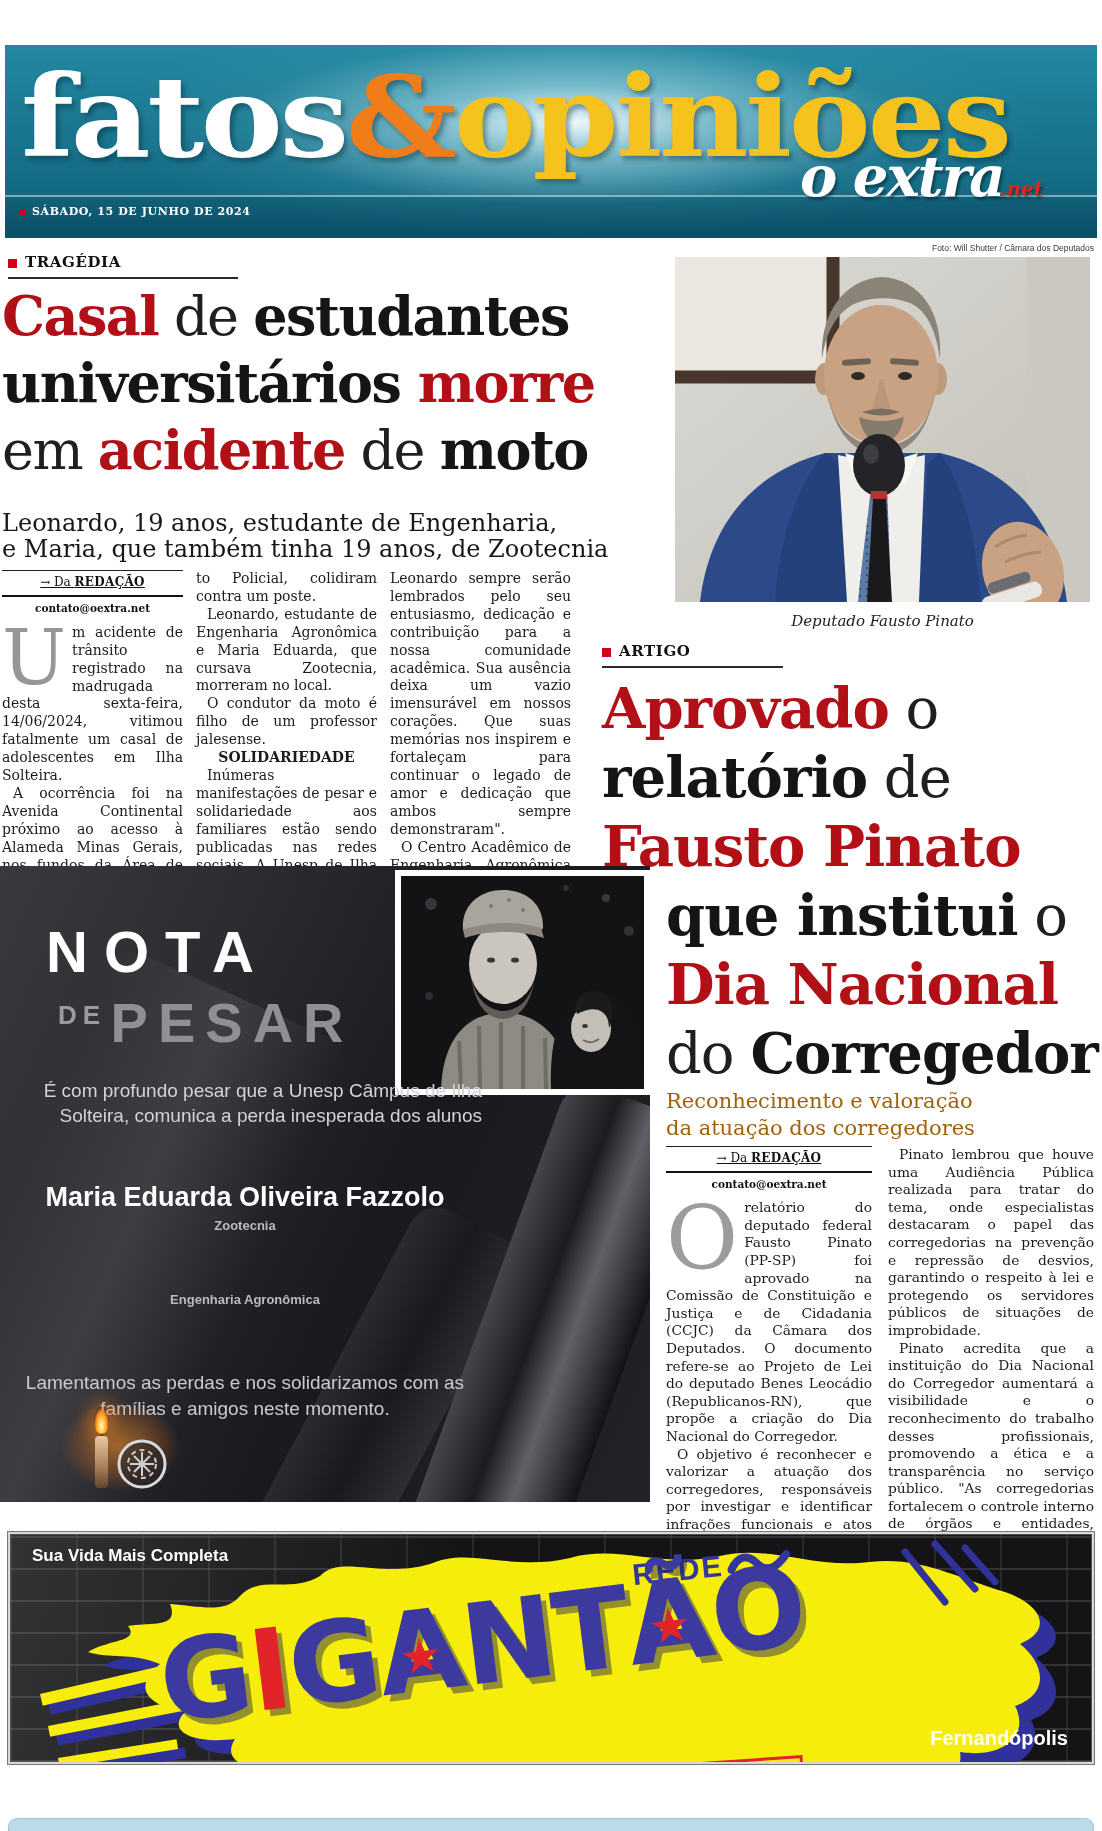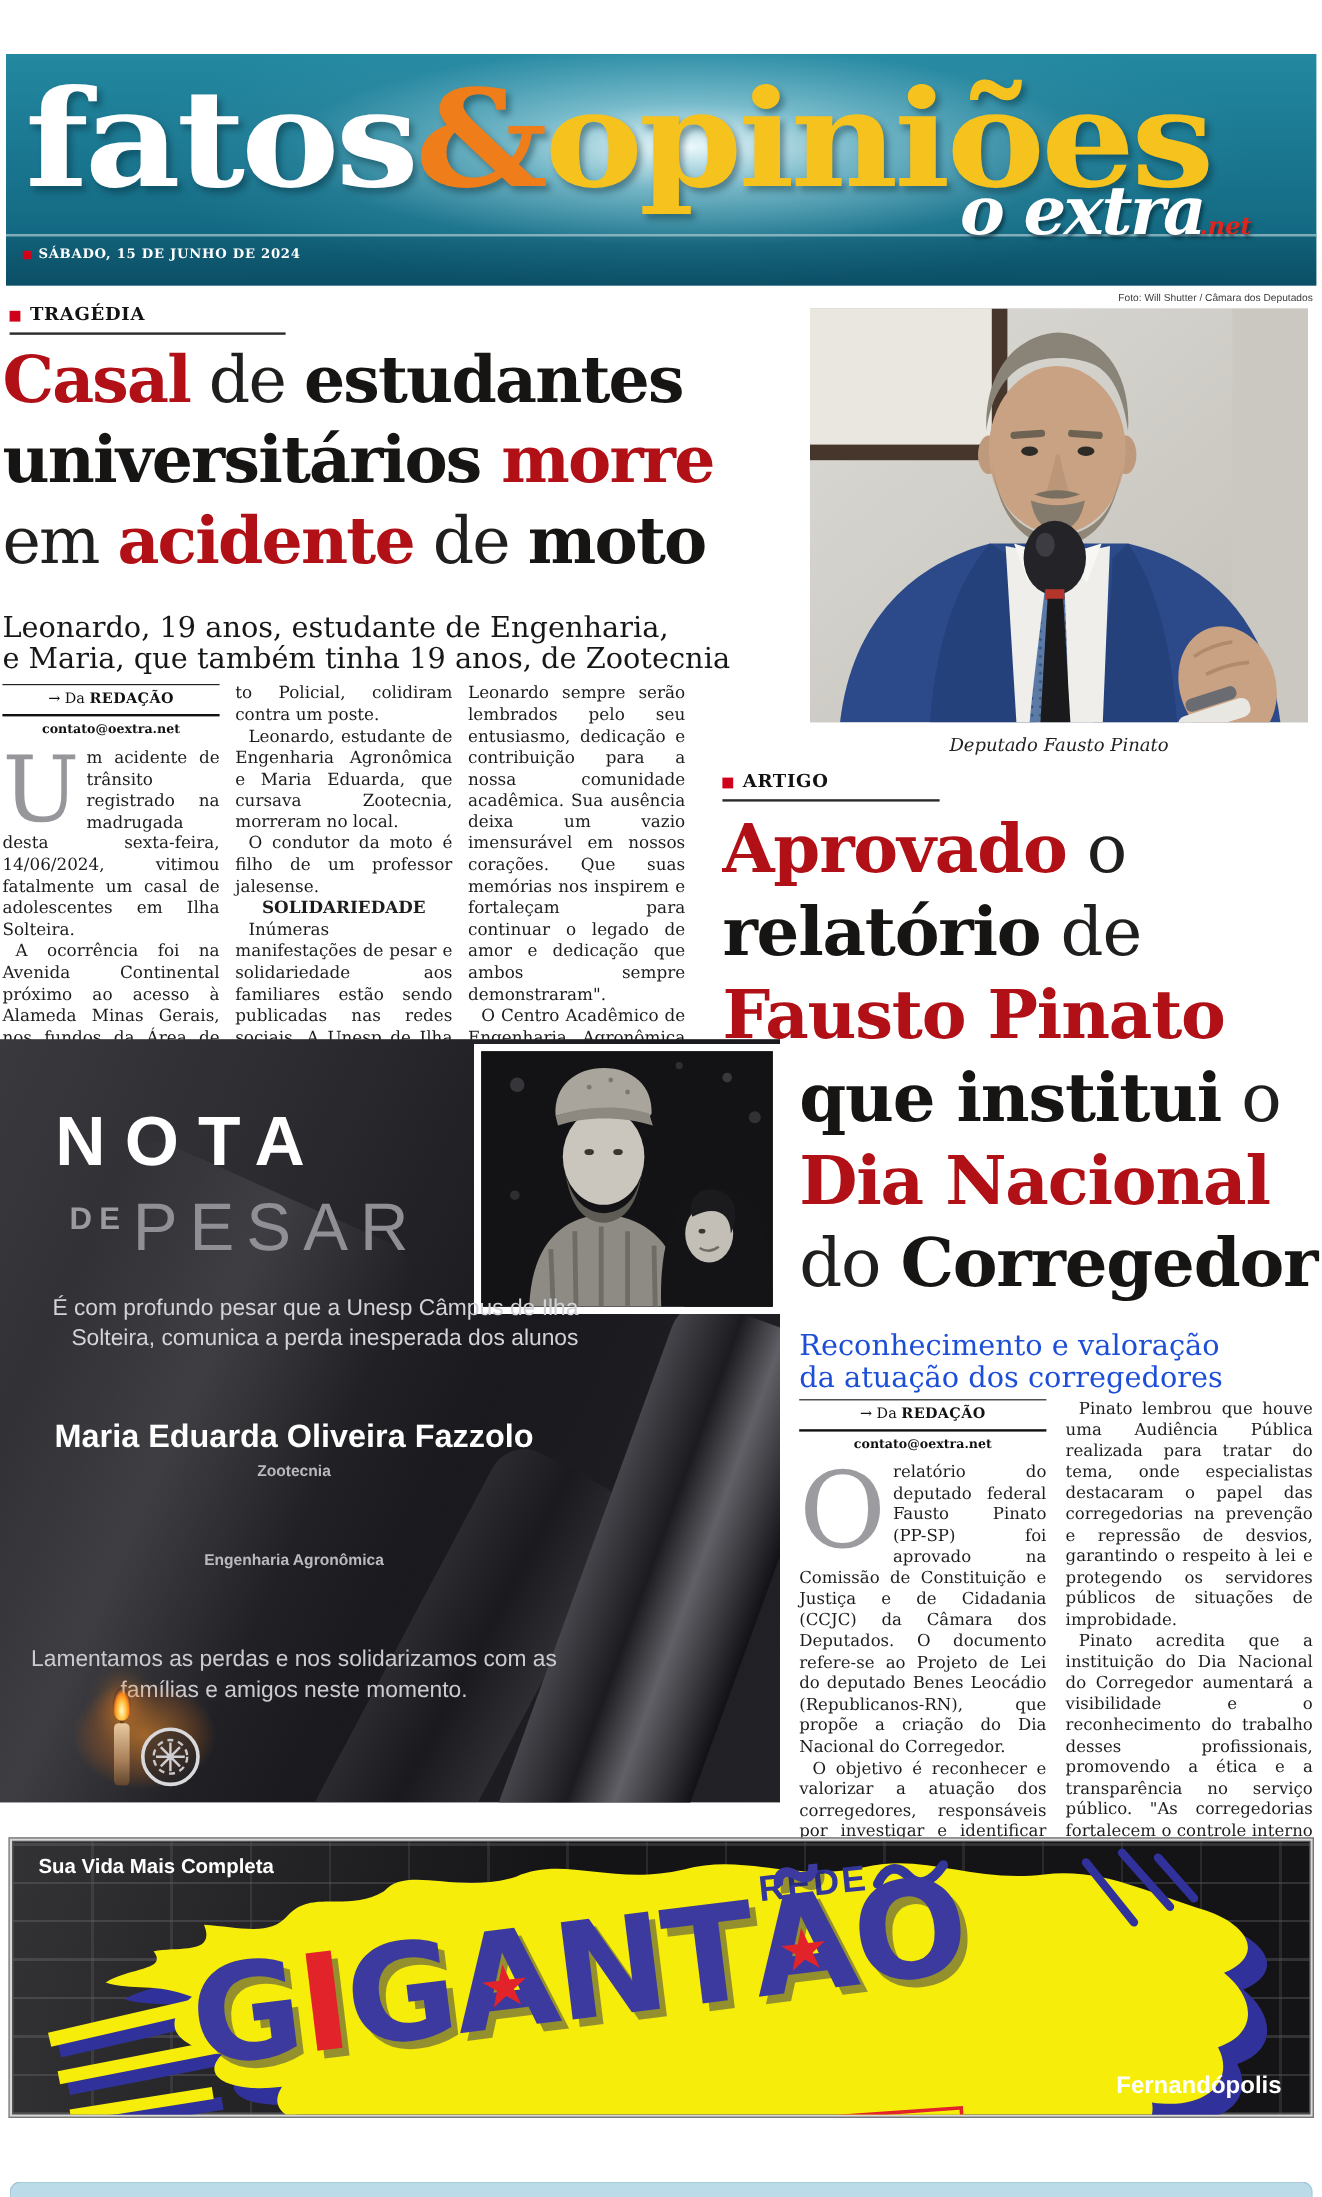--- a/index.html
+++ b/index.html
@@ -40,37 +40,37 @@
   .hl-bold{font-weight:bold;color:#171513;}
   .hl-red{font-weight:bold;color:#b11016;}
   .hl-light{font-weight:normal;color:#211f1d;}
   .subhead{margin-top:26px;font-size:24px;line-height:26px;color:#171717;}
 
   .columns{margin-top:8px;display:flex;gap:13px;width:569px;}
   .col{width:181px;font-size:14px;line-height:17.9px;text-align:justify;color:#1c1c1e;}
   .col p{margin:0;}
   .p-ind{text-indent:11px;}
   .byline{border-top:1px solid #222;border-bottom:2px solid #111;text-align:center;
-    font-size:12px;padding:3px 0;color:#111;}
+    font-size:12px;padding:3px 0;color:#111;text-decoration:underline;}
   .byline b{letter-spacing:.3px;}
   .byline-email{text-align:center;font-size:10.5px;font-weight:bold;padding:3px 0 6px;color:#111;}
   .dropcap{float:left;font-size:76px;line-height:60px;color:#96969b;margin:4px 6px 0 0;}
   .subhead-center{text-align:center;font-weight:bold;font-size:14px;}
 
   
   .dep-photo{position:absolute;left:675px;top:257px;width:415px;height:345px;overflow:hidden;background:#ccc;}
   .photo-caption{position:absolute;left:675px;top:612px;width:415px;text-align:center;
     font-style:italic;font-size:15px;color:#222;}
 
   
   .artigo{position:absolute;left:602px;top:642px;width:500px;}
   .artigo .kicker{width:181px;}
   .headline2{margin-top:6px;font-size:56px;line-height:68px;letter-spacing:-1px;white-space:nowrap;}
   .ind2{margin-left:64px;}
-  .subtitle2{margin-top:20px;font-size:24px;line-height:27px;color:#1d4ed8;}
+  .subtitle2{margin-top:0;font-size:21px;line-height:27px;color:#a16207;}
   .columns2{margin-top:4px;margin-left:64px;display:flex;gap:16px;width:428px;}
   .col2{width:206px;font-size:13.8px;line-height:17.6px;text-align:justify;color:#1c1c1e;}
   .col2 p{margin:0;}
   .dropcap2{float:left;font-size:88px;line-height:70px;color:#9b9ba0;margin:5px 6px 0 0;}
   .fonte{margin-top:16px;text-align:right;font-style:italic;font-size:14px;color:#222;}
 
   
   .nota{position:absolute;left:0;top:866px;width:650px;height:636px;z-index:5;overflow:hidden;
     background:linear-gradient(115deg,#3a3a3e 0%,#2c2c30 28%,#1a1a1e 58%,#232327 100%);
     font-family:"Liberation Sans",sans-serif;}
@@ -80,21 +80,21 @@
   .rb2{right:30px;top:220px;width:150px;height:560px;transform:rotate(20deg);
     background:linear-gradient(90deg,#45454b,#1c1c20 35%,#606066 60%,#121216);}
   .rb3{left:300px;top:330px;width:120px;height:500px;transform:rotate(28deg);
     background:linear-gradient(90deg,rgba(90,90,98,.25),rgba(10,10,12,.1),rgba(120,120,128,.18));}
   .couple{position:absolute;right:0;top:4px;width:255px;height:225px;background:#101012;
     border:6px solid #fff;box-sizing:border-box;}
   .nota-title1{position:absolute;left:46px;top:52px;font-size:58px;font-weight:bold;
     letter-spacing:16px;color:#fff;}
   .nota-title2{position:absolute;left:58px;top:124px;color:#8f8f95;}
   .nt-de{font-size:26px;font-weight:bold;letter-spacing:6px;color:#9a9aa0;vertical-align:18px;}
-  .nt-pesar{font-size:56px;font-weight:normal;letter-spacing:10px;}
+  .nt-pesar{font-size:56px;font-weight:bold;letter-spacing:10px;}
   .nota-intro{position:absolute;left:8px;top:212px;width:474px;text-align:right;
     font-size:19px;line-height:25px;color:#d2d2d7;}
   .nota-name{position:absolute;left:5px;width:480px;text-align:center;font-weight:bold;
     font-size:27px;color:#fff;}
   .nota-course{position:absolute;left:5px;width:480px;text-align:center;font-weight:bold;
     font-size:13px;color:#b9b9bf;}
   .nm1{top:316px;} .cr1{top:352px;} .nm2{top:390px;} .cr2{top:426px;}
   .nota-closing{position:absolute;left:20px;top:460px;width:450px;text-align:center;
     font-size:19px;line-height:26px;color:#cacad0;margin-top:44px;}
   .glow{position:absolute;left:40px;top:520px;width:160px;height:120px;

